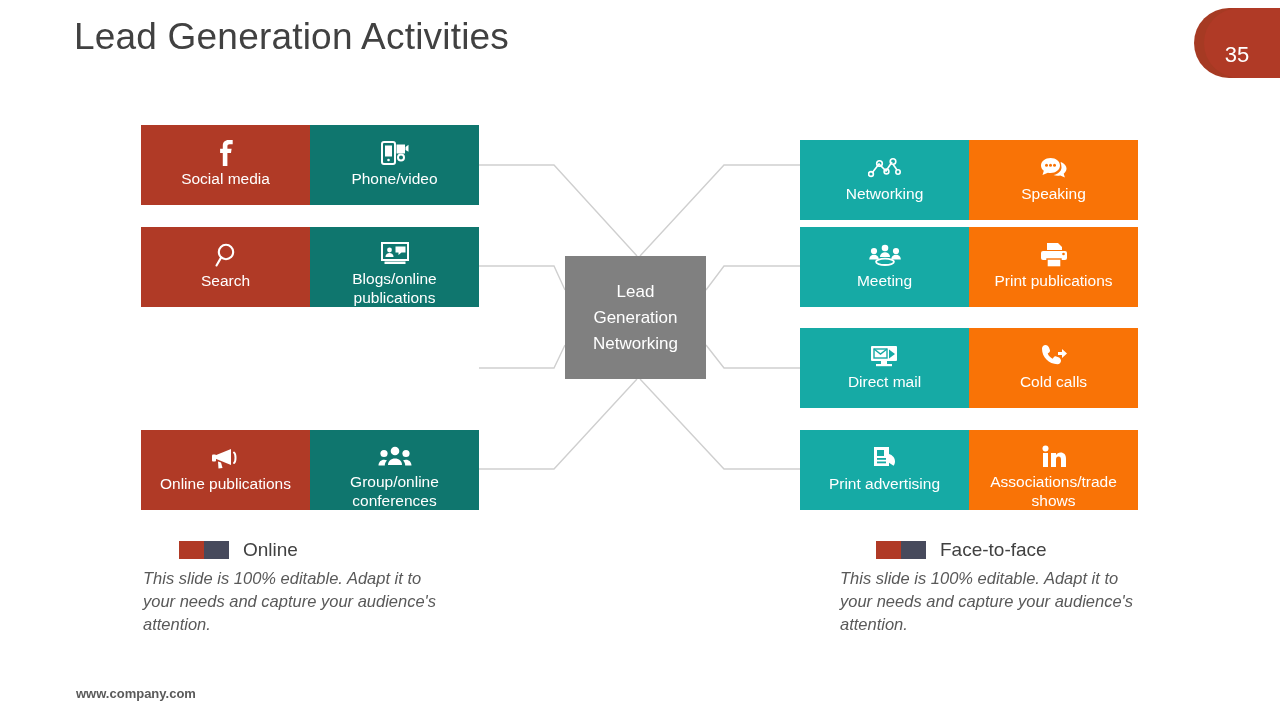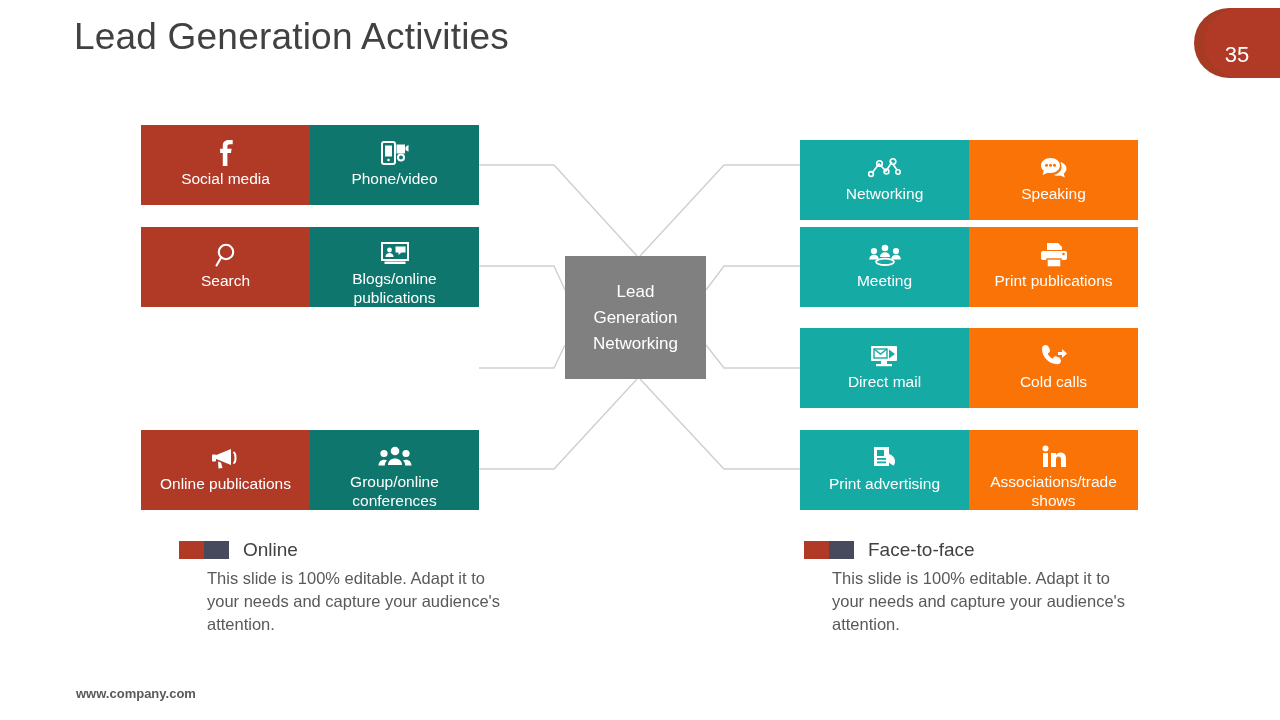--- a/index.html
+++ b/index.html
@@ -147,21 +147,21 @@
     line-height: 26px;
     text-align: center;
   }
 
   
   .legend {
     position: absolute;
     top: 540px;
   }
   .legend.left  { left: 143px; width: 420px; }
-  .legend.right { left: 768px; width: 420px; }
+  .legend.right { left: 840px; width: 420px; }
 
   .legend-head {
     display: flex;
     align-items: center;
     margin-left: 36px;
   }
   .legend-swatches {
     display: flex;
     width: 50px;
     height: 18px;
@@ -172,25 +172,25 @@
   .sw-navy { background: #474a5c; }
 
   .legend-title {
     margin-left: 14px;
     font-size: 19px;
     color: #414141;
     line-height: 20px;
   }
   .legend-body {
     margin-top: 7px;
-    margin-left: 64px;
     font-size: 16.5px;
     line-height: 23px;
     color: #595959;
     width: 300px;
+    font-style: italic;
   }
 
   
   .footer {
     position: absolute;
     left: 76px;
     top: 686px;
     font-size: 13px;
     color: #5a5a5a;
     font-weight: bold;

